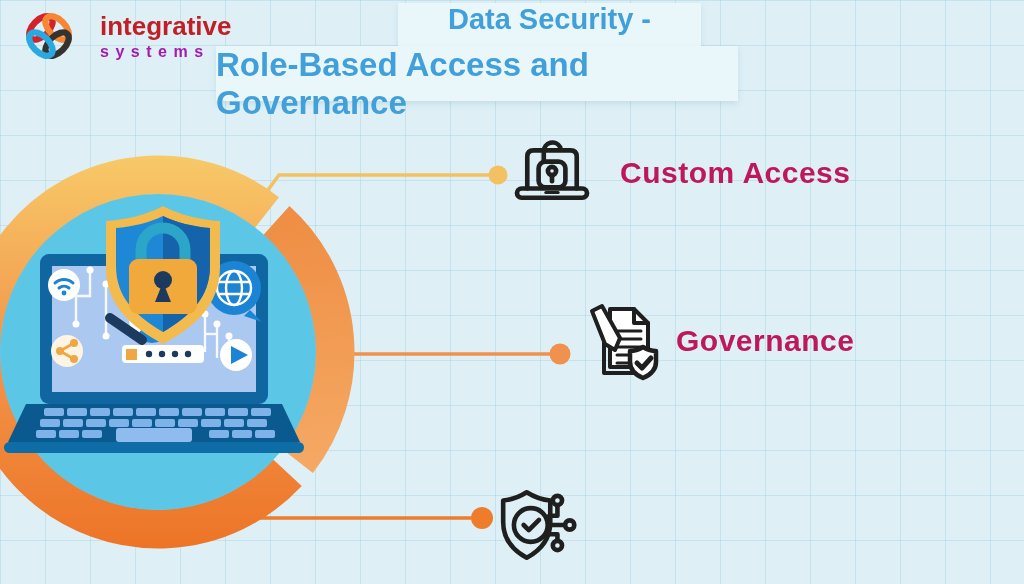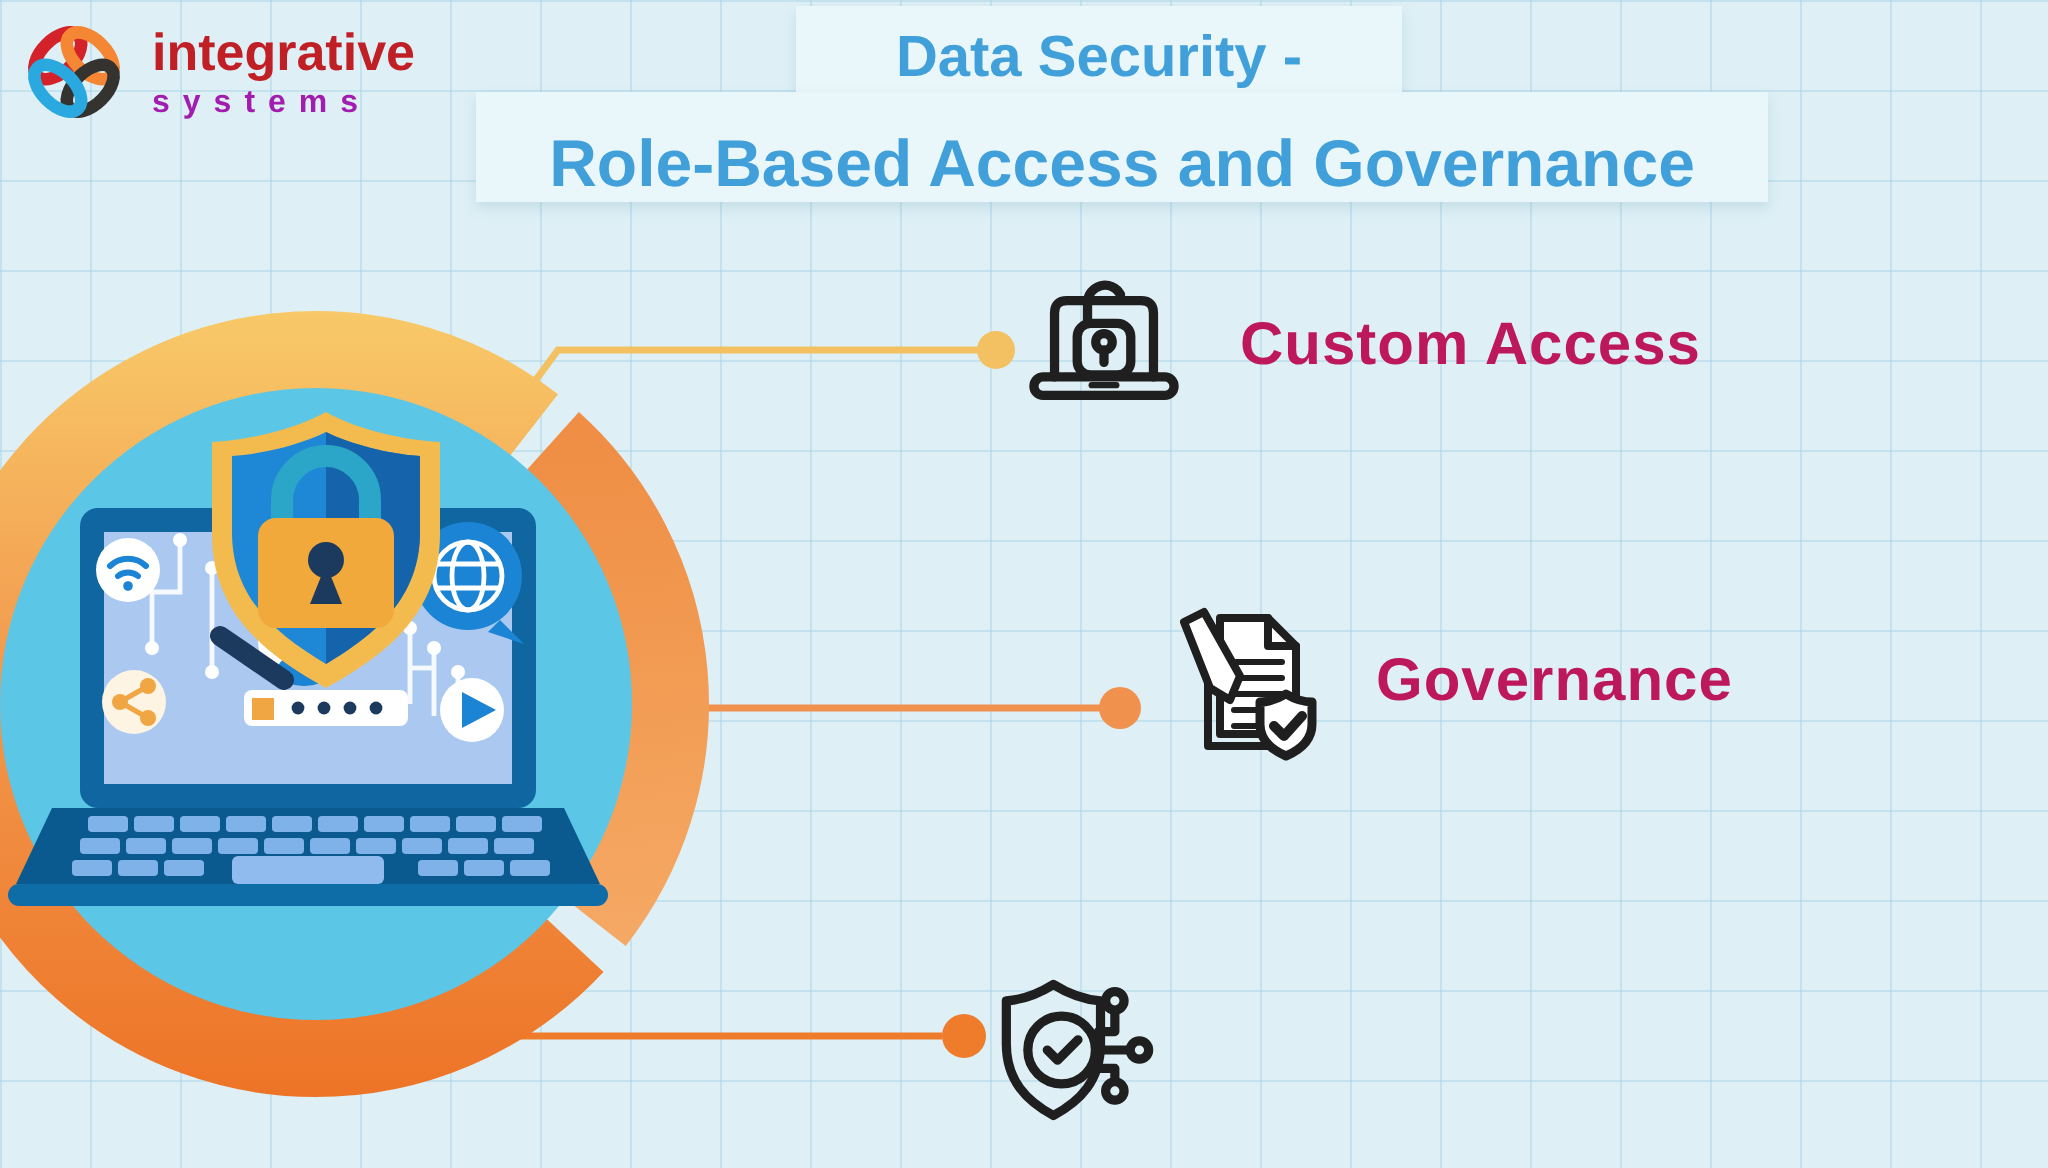--- a/index.html
+++ b/index.html
@@ -5,41 +5,41 @@
   html,body{margin:0;padding:0;}
   body{
     width:1024px;height:584px;position:relative;overflow:hidden;
     font-family:"Liberation Sans", sans-serif;
     background-color:#def0f6;
     background-image:
       linear-gradient(to right, rgba(168,212,229,.5) 1px, transparent 1px),
       linear-gradient(to bottom, rgba(168,212,229,.5) 1px, transparent 1px);
     background-size:45px 45px;
   }
-  .logo{position:absolute;left:10px;top:7px;display:flex;align-items:flex-start;gap:12px;}
+  .logo{position:absolute;left:22px;top:7px;display:flex;align-items:flex-start;gap:24px;}
   .logo-text{display:flex;flex-direction:column;margin-top:6px;}
   .logo-line1{font-size:26px;font-weight:800;color:#c11f26;line-height:1.0;}
   .logo-line2{font-size:16px;font-weight:700;color:#a21caf;letter-spacing:6.5px;margin-top:4px;}
   .title-box{
-    position:absolute;background:#e9f7fb;display:flex;align-items:flex-end;justify-content:center;
+    position:absolute;background:#e9f7fb;display:flex;align-items:flex-start;justify-content:center;
     box-shadow:0 3px 6px rgba(90,140,165,.18);
   }
   .title-box1{left:398px;top:3px;width:303px;height:43px;}
-  .title-box2{left:238px;top:46px;width:646px;height:55px;}
+  .title-box2{left:216px;top:46px;width:522px;height:55px;}
   .title-text{color:#419fd9;font-weight:800;}
   .title-box1 .title-text{font-size:29px;}
   .title-box2 .title-text{font-size:33px;}
   .stage{position:absolute;left:0;top:0;width:1024px;height:584px;}
   .item-row{position:absolute;display:flex;align-items:center;}
   .item-row1{left:512px;top:138px;height:70px;}
   .item-row2{left:580px;top:298px;height:86px;}
   .item-row3{left:496px;top:484px;height:82px;}
   .item-label{color:#be185d;font-weight:600;font-size:30px;letter-spacing:.5px;white-space:nowrap;}
   .item-row1 .item-label{margin-left:28px;}
-  .item-row2 .item-label{margin-left:28px;}
+  .item-row2 .item-label{margin-left:16px;}
   .item-row3 .item-label{margin-left:26px;}
   .item-icon{flex:0 0 auto;display:block;}
 </style>
 </head>
 <body>
 
 <div class="logo">
   <svg width="54" height="58" viewBox="0 0 60 60">
     <g fill="none" stroke-width="7">
       <ellipse cx="21" cy="21" rx="16" ry="9" stroke="#d3222a" transform="rotate(-45 21 21)"></ellipse>

